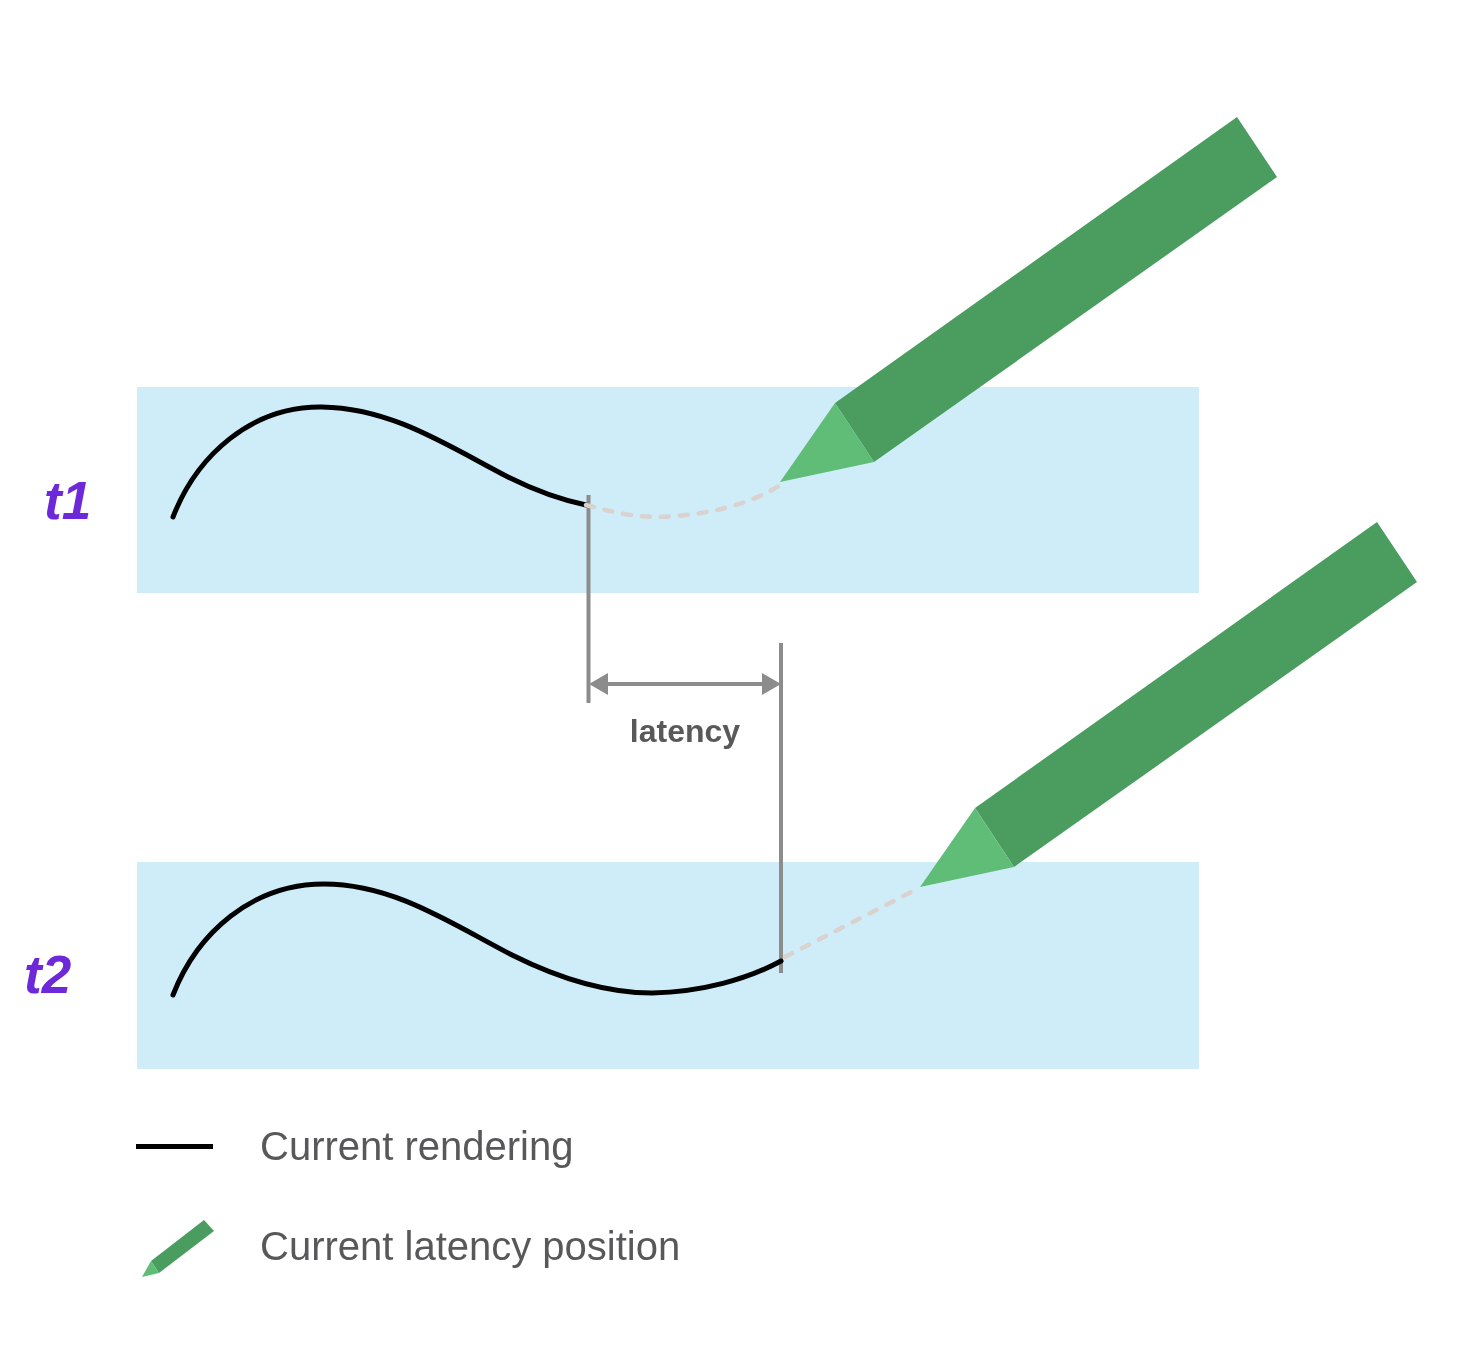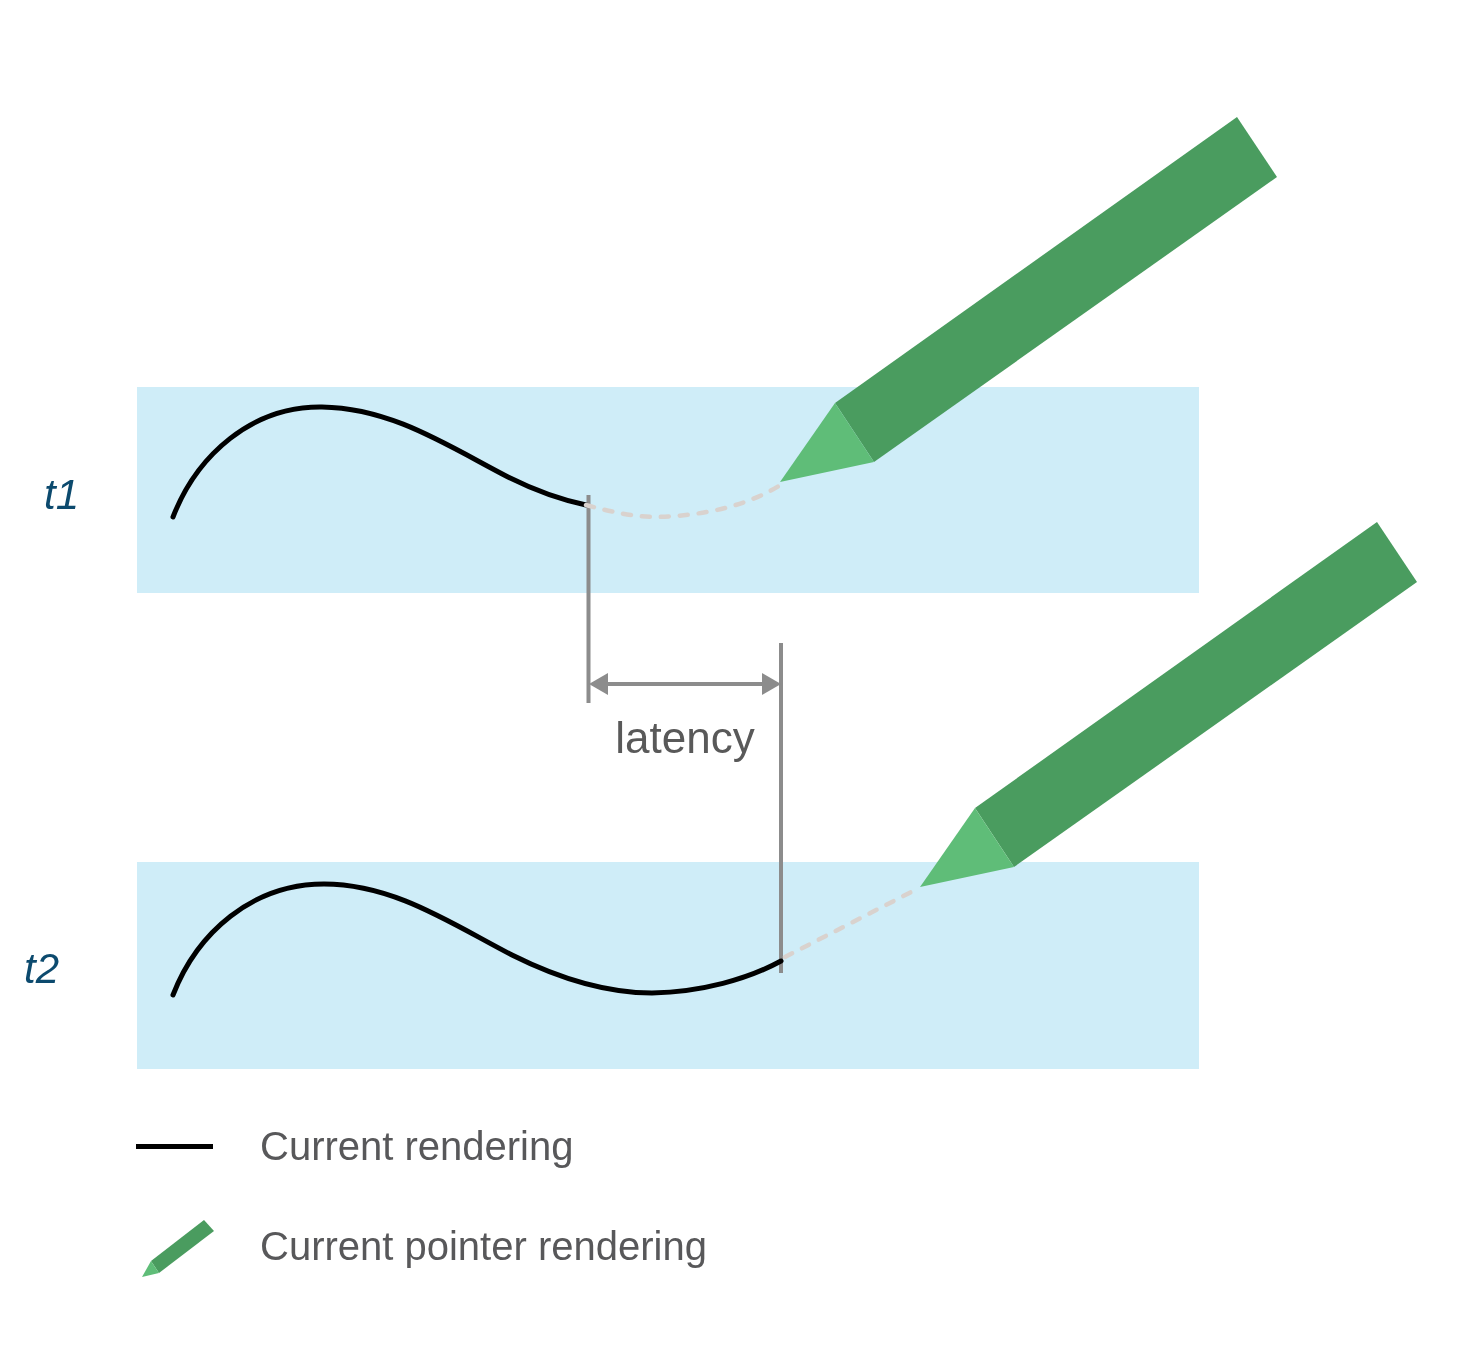--- a/index.html
+++ b/index.html
@@ -17,37 +17,38 @@
   }
   #diagram-svg {
     position: absolute;
     left: 0;
     top: 0;
     width: 1479px;
     height: 1346px;
   }
   .time-label {
     position: absolute;
-    font-size: 42px;
+    font-size: 53px;
     font-style: italic;
-    font-weight: 400;
-    color: #0c4a6e;
+    font-weight: 700;
+    color: #6d28d9;
     line-height: 1;
   }
   #t1-label { left: 44px;  top: 474px; }
   #t2-label { left: 24px;  top: 948px; }
   #latency-label {
     position: absolute;
     left: 589px;
     top: 714px;
     width: 192px;
     text-align: center;
-    font-size: 44px;
+    font-size: 32px;
     color: #595959;
     line-height: 1.1;
+    font-weight: bold;
   }
   .legend-label {
     position: absolute;
     left: 260px;
     font-size: 40px;
     color: #58585a;
     line-height: 1.1;
   }
   #legend-label-rendering { top: 1124px; text-align: center; }
   #legend-label-pointer   { top: 1224px; }
@@ -92,15 +93,15 @@
       </g>
     </g>
   </svg>
 
   <div class="time-label" id="t1-label">t1</div>
   <div class="time-label" id="t2-label">t2</div>
 
   <div id="latency-label">latency</div>
 
   <div class="legend-label" id="legend-label-rendering">Current rendering</div>
-  <div class="legend-label" id="legend-label-pointer">Current pointer rendering</div>
+  <div class="legend-label" id="legend-label-pointer">Current latency position</div>
 
 </div>
 
 </body></html>

